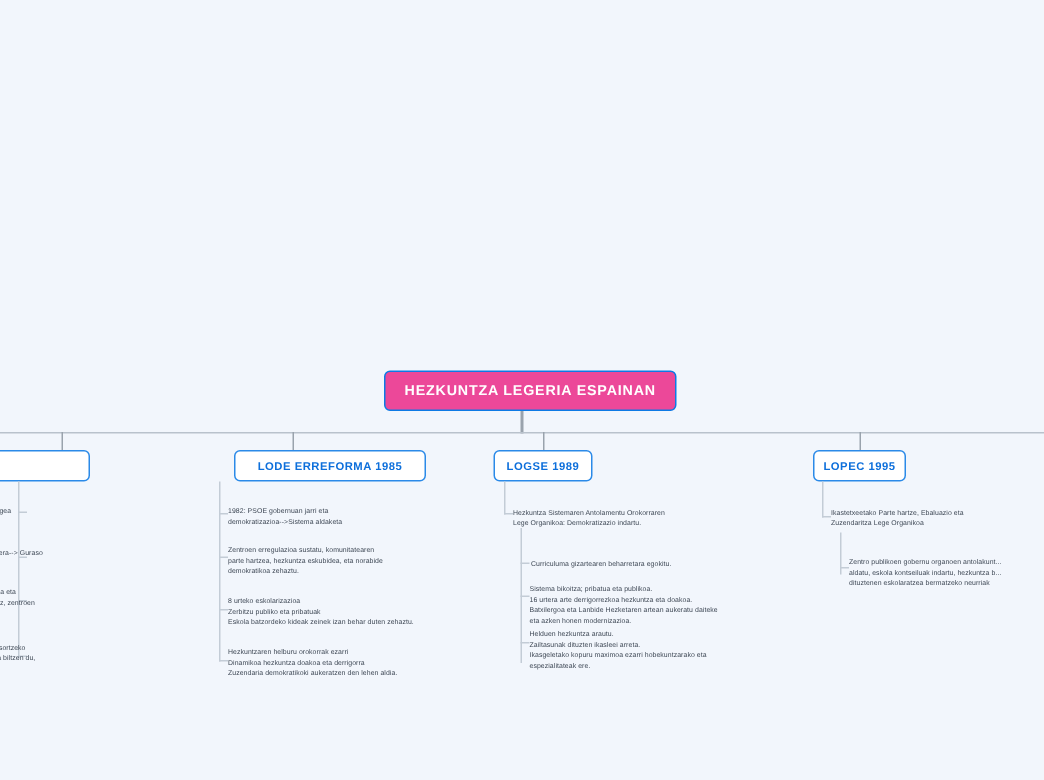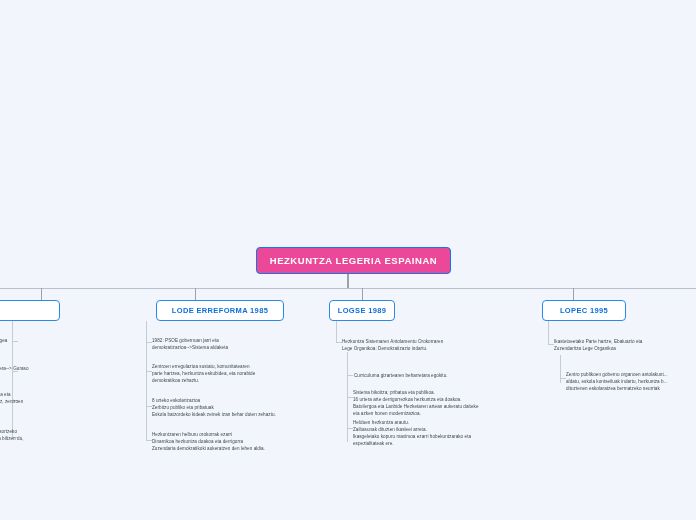--- a/index.html
+++ b/index.html
@@ -59,21 +59,21 @@
     color: #0d6fdb;
     font-size: 7.5px;
     font-weight: bold;
     letter-spacing: 0.35px;
     white-space: nowrap;
     padding: 0 8px;
   }
   .branch-node.b0 { left: -14px; top: 300px; width: 74px; }
   .branch-node.b1 { left: 140px; top: 300px; width: 128px; margin-left: 16px; }
   .branch-node.b2 { left: 329px; top: 300px; width: 66px; }
-  .branch-node.b3 { left: 542px; top: 300px; width: 84px; }
+  .branch-node.b3 { left: 542px; top: 300px; width: 62px; }
 
   
   #spine {
     position: absolute;
     left: 0;
     top: 288px;
     width: 696px;
     height: 1px;
     background: #b9c2cc;
   }

